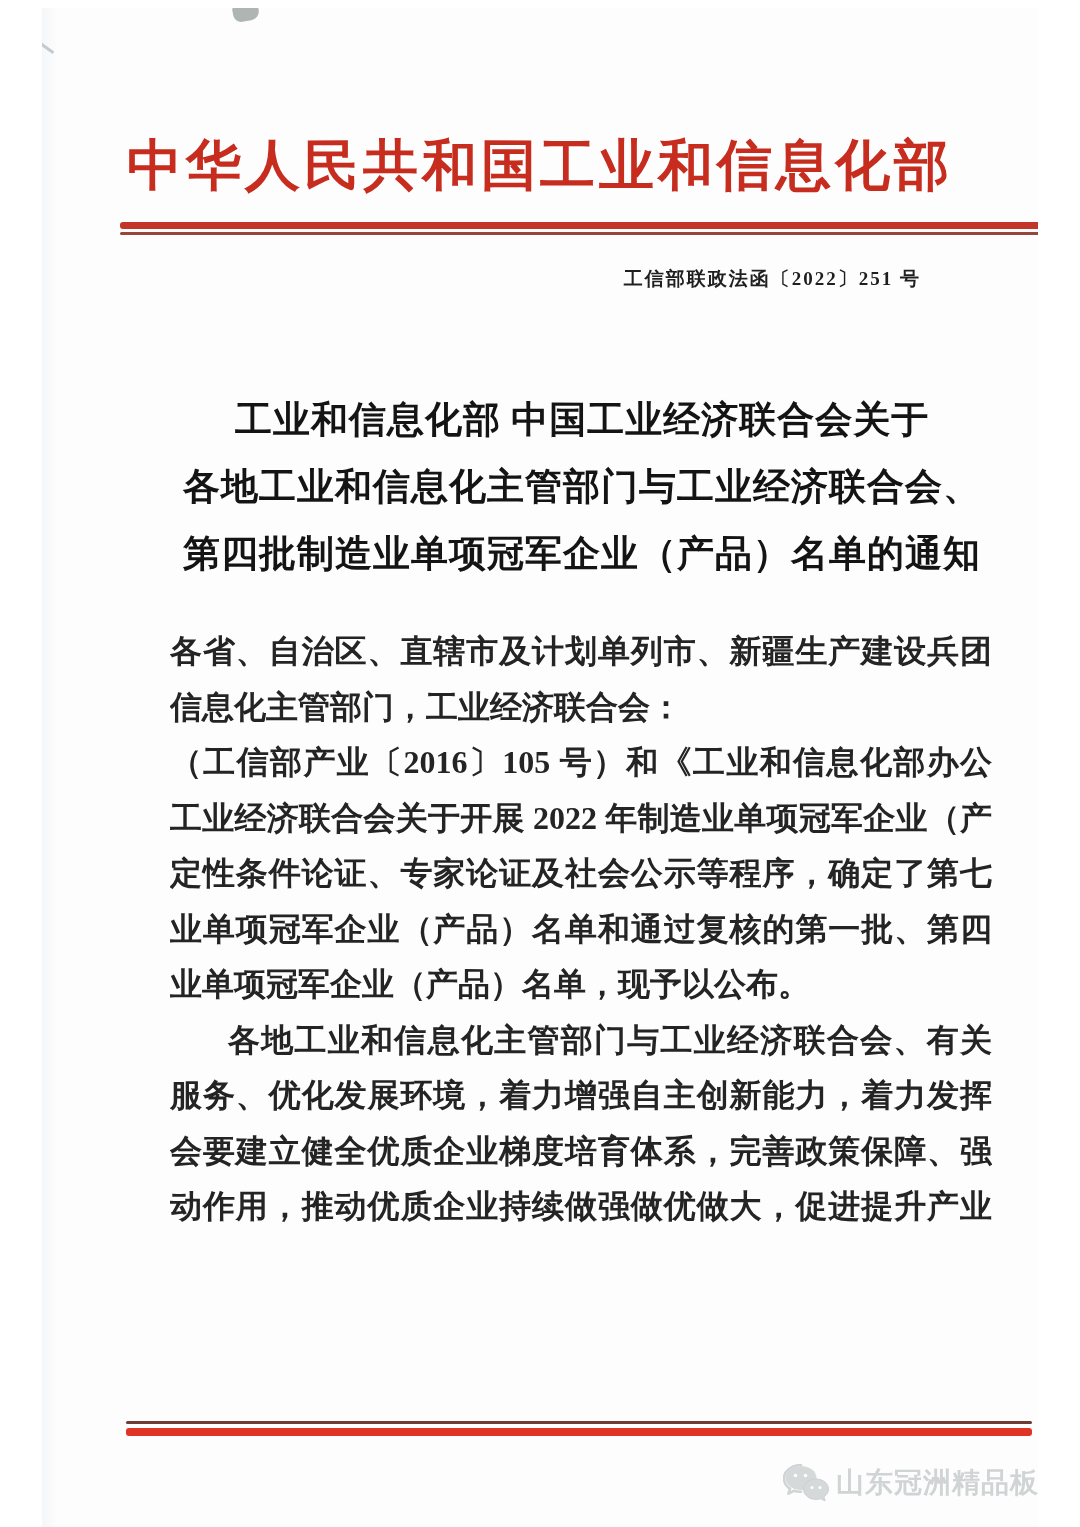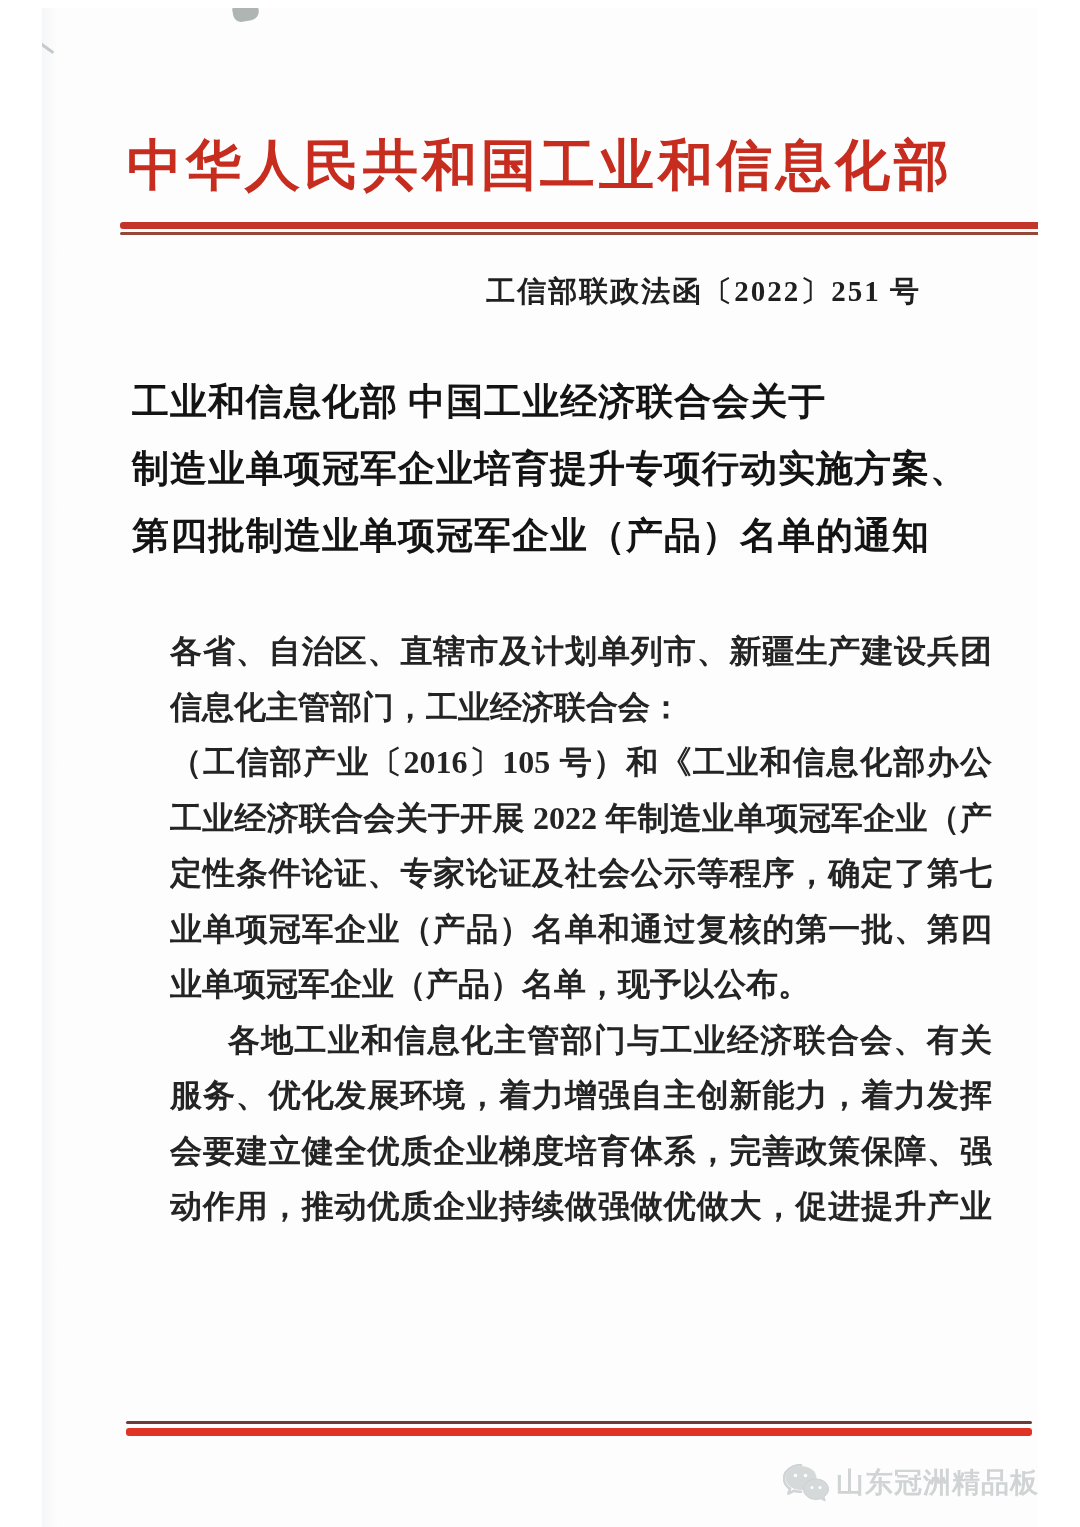--- a/index.html
+++ b/index.html
@@ -36,28 +36,28 @@
     color: var(--letterhead-red, #c62d1f);
     letter-spacing: 4px;
     white-space: nowrap;
   }
 
   .rule-top { position: absolute; top: 214px; left: 78px; width: 926px; }
   .rule-top .thick { height: 7px; background: var(--rule-red, #c43529); border-radius: 3px; }
   .rule-top .thin  { height: 3px; margin-top: 3px; background: var(--rule-dark, #96473a); border-radius: 2px; }
 
   .doc-number {
-    position: absolute; top: 264px; right: 117px;
-    font-size: 29px; font-weight: 700; color: #1f1f1f;
+    position: absolute; top: 258px; right: 117px;
+    font-size: 19px; font-weight: 700; color: #1f1f1f;
     letter-spacing: 2px; white-space: nowrap; text-align: right;
   }
 
   .doc-title {
-    position: absolute; top: 360px; left: 90px; width: 900px;
-    text-align: left; font-size: 37px; line-height: 67px;
+    position: absolute; top: 378px; left: 90px; width: 900px;
+    text-align: center; font-size: 37px; line-height: 67px;
     font-weight: 700; color: #141414; letter-spacing: 1px;
   }
   .doc-title div { white-space: nowrap; }
 
   .body-text {
     position: absolute; top: 616px; left: 128px; width: 822px;
     font-size: 32px; line-height: 55.5px;
     font-weight: 700; color: #242424;
   }
   .body-text .line {
@@ -94,21 +94,21 @@
 
   <div class="rule-top">
     <div class="thick"></div>
     <div class="thin"></div>
   </div>
 
   <div class="doc-number">工信部联政法函〔2022〕251 号</div>
 
   <div class="doc-title">
     <div>工业和信息化部 中国工业经济联合会关于</div>
-    <div>制造业单项冠军企业培育提升专项行动实施方案、</div>
+    <div>各地工业和信息化主管部门与工业经济联合会、</div>
     <div>第四批制造业单项冠军企业（产品）名单的通知</div>
   </div>
 
   <div class="body-text">
     <div class="line">各省、自治区、直辖市及计划单列市、新疆生产建设兵团工业和</div>
     <div class="line short">信息化主管部门，工业经济联合会：</div>
     <div class="line">（工信部产业〔2016〕105 号）和《工业和信息化部办公厅 中国</div>
     <div class="line">工业经济联合会关于开展 2022 年制造业单项冠军企业（产品）</div>
     <div class="line">定性条件论证、专家论证及社会公示等程序，确定了第七批制造</div>
     <div class="line">业单项冠军企业（产品）名单和通过复核的第一批、第四批制造</div>

